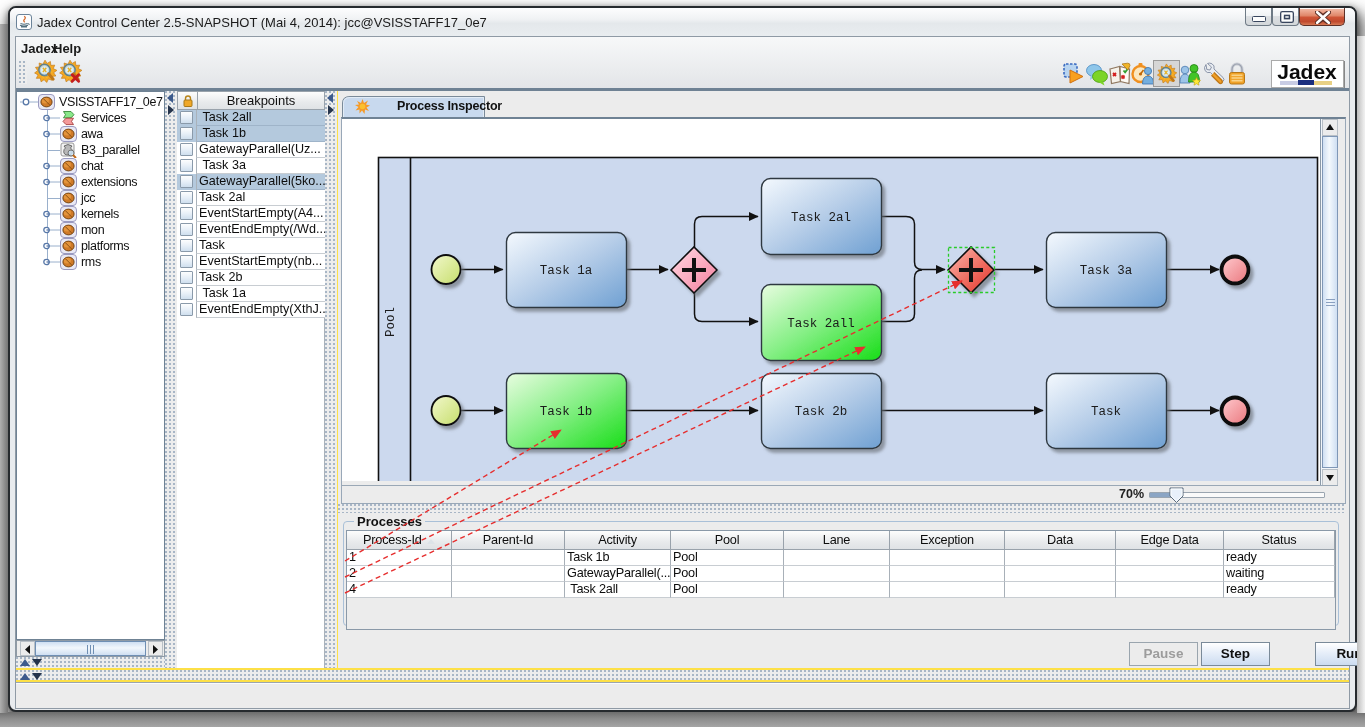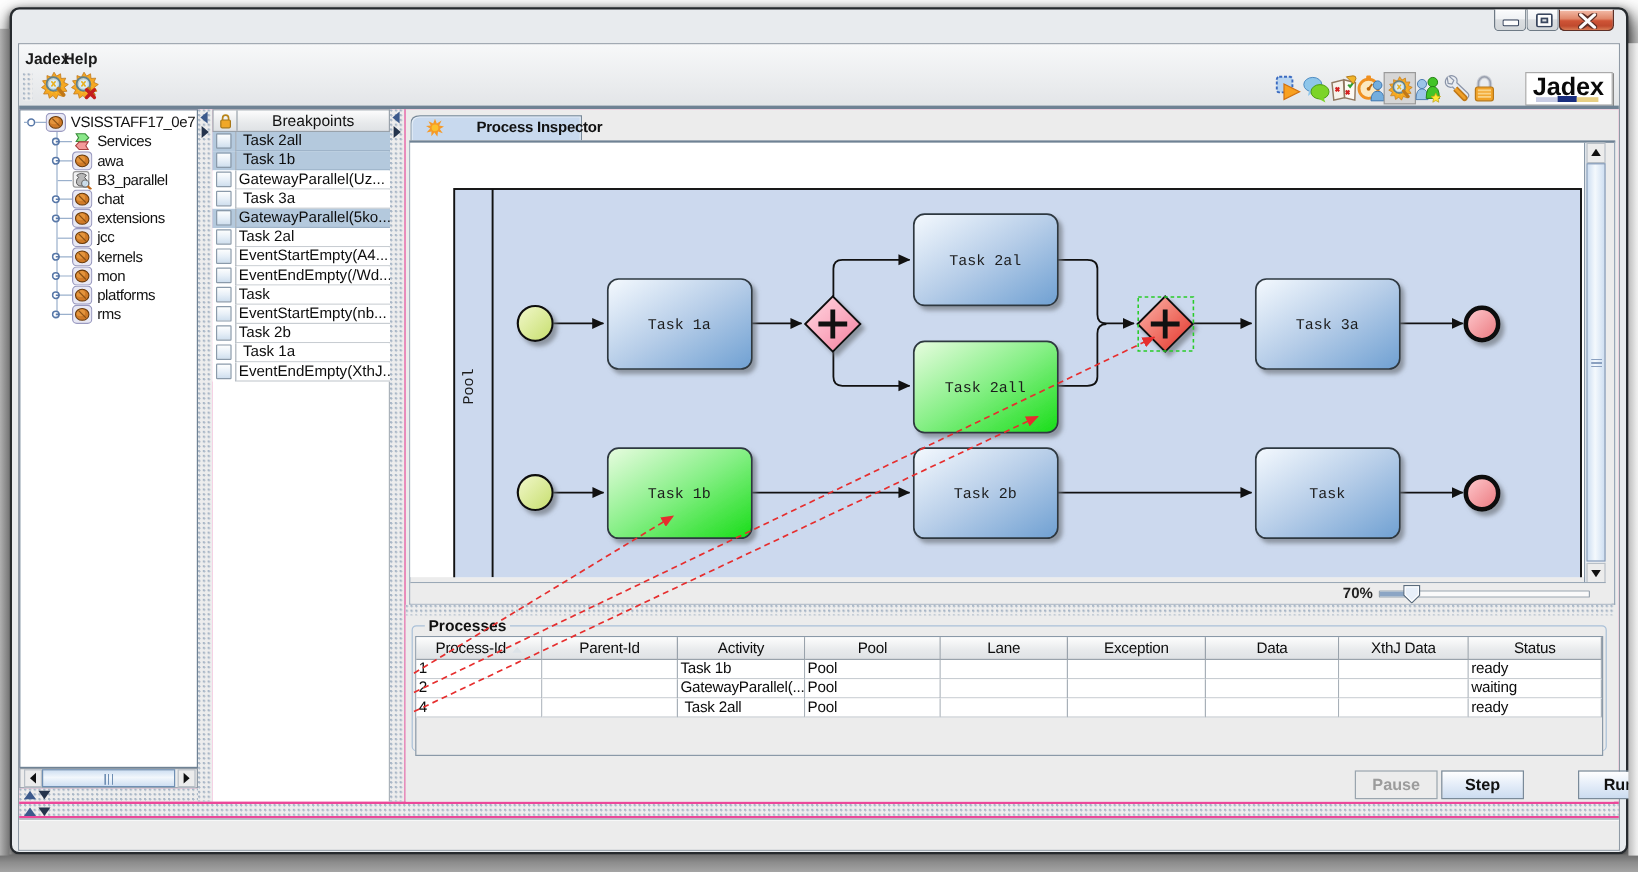--- a/index.html
+++ b/index.html
@@ -43,21 +43,21 @@
   position:absolute; left:5px; top:28px; width:1335px; height:673px;
   background:#eeeeee; border:1px solid #8f9aa5;
 }
 
 #menubar { position:absolute; left:0; top:0; width:1333px; height:51px;
   background:linear-gradient(180deg,#f7f8f9,#e9ebed 70%,#e3e5e8 100%); }
 .menuitem { position:absolute; top:4px; font-weight:bold; font-size:13px; color:#1a1a1a; }
 #mainborder { position:absolute; left:0px; top:51px; width:1333px; height:3px; background:#6f8294; }
 
 
-#main { position:absolute; left:0px; top:54px; width:1333px; height:591px; background:#ec4899; }
+#main { position:absolute; left:0px; top:54px; width:1333px; height:591px; background:#fde047; }
 
 .dots { background-color:#ededed;
   background-image: radial-gradient(circle at 1px 1px, #a8b6c6 22%, rgba(0,0,0,0) 28%);
   background-size:4px 4px; }
 
 
 #statusbar { position:absolute; left:0; top:645px; width:1333px; height:26px; background:#ececec;
   border-top:1px solid #9aa5b0; box-shadow: inset 0 1px 0 #fafbfc; }
 
 
@@ -157,20 +157,29 @@
 .btn.disabled { background:#ececec; border-color:#9aa5ae; color:#9c9c9c; }
 
 </style>
 </head>
 <body>
 <div id="stage">
   <div id="shadow-bottom"></div>
     <div id="shadow-left"></div>
     <div id="shadow-right"></div>
   <div id="win">
+    <div id="titlebar">
+      <svg style="position:absolute;left:6px;top:6px;" width="16" height="16" viewBox="0 0 16 16">
+          <rect x="0.5" y="0.5" width="15" height="15" rx="2.5" fill="#fdfdfe" stroke="#6b8399"></rect>
+          <path d="M8.2,2.2 q2,1.5 0.4,3 q-1.8,1.6 0.2,3" fill="none" stroke="#d4682a" stroke-width="1.3"></path>
+          <path d="M4.5,9.6 q3.5,1.4 7,0 M4,11.2 q4,1.6 8,0 M5,12.9 h6" fill="none" stroke="#53707f" stroke-width="1.1"></path>
+          <path d="M11.5,9.8 q2.3,-0.3 1.8,1" fill="none" stroke="#53707f" stroke-width="1"></path>
+        </svg>
+        <span id="title-text">Jadex Control Center 2.5-SNAPSHOT (Mai 4, 2014): jcc@VSISSTAFF17_0e7</span>
+    </div>
     <div class="wbtn" id="btn-min">
         <svg style="position:absolute;left:6px;top:8px;" width="14" height="6" viewBox="0 0 14 6">
           <rect x="0.5" y="0.5" width="13" height="5" rx="1" fill="#fdfdfd" stroke="#39465e"></rect>
         </svg>
       </div>
     <div class="wbtn" id="btn-max">
         <svg style="position:absolute;left:7px;top:3px;" width="14" height="12" viewBox="0 0 14 12">
           <rect x="0.8" y="0.8" width="12.4" height="10.4" rx="1.5" fill="none" stroke="#39465e" stroke-width="1.6"></rect>
           <rect x="2.4" y="2.4" width="9.2" height="7.2" fill="none" stroke="#fdfdfd" stroke-width="1.8"></rect>
           <rect x="4.6" y="4.4" width="4.8" height="3.2" fill="none" stroke="#39465e" stroke-width="1.4"></rect>
@@ -644,21 +653,21 @@
               </div>
   <div id="procscroll">
                 <div id="ptable">
                   <div class="phead" style="left:0px; width:105px;">Process-Id <span style="display:inline-block;width:0;height:0;border-left:4px solid transparent;border-right:4px solid transparent;border-bottom:5px solid #dde3e8;margin-left:2px;"></span></div>
                   <div class="phead" style="left:105px; width:113px;">Parent-Id</div>
                   <div class="phead" style="left:218px; width:106px;">Activity</div>
                   <div class="phead" style="left:324px; width:113px;">Pool</div>
                   <div class="phead" style="left:437px; width:106px;">Lane</div>
                   <div class="phead" style="left:543px; width:115px;">Exception</div>
                   <div class="phead" style="left:658px; width:111px;">Data</div>
-                  <div class="phead" style="left:769px; width:108px;">XthJ Data</div>
+                  <div class="phead" style="left:769px; width:108px;">Edge Data</div>
                   <div class="phead" style="left:877px; width:111px;">Status</div>
                   <div class="pcell" style="left:0px; top:19px; width:105px;">1</div>
                   <div class="pcell" style="left:105px; top:19px; width:113px;"></div>
                   <div class="pcell" style="left:218px; top:19px; width:106px;">Task 1b</div>
                   <div class="pcell" style="left:324px; top:19px; width:113px;">Pool</div>
                   <div class="pcell" style="left:437px; top:19px; width:106px;"></div>
                   <div class="pcell" style="left:543px; top:19px; width:115px;"></div>
                   <div class="pcell" style="left:658px; top:19px; width:111px;"></div>
                   <div class="pcell" style="left:769px; top:19px; width:108px;"></div>
                   <div class="pcell" style="left:877px; top:19px; width:111px;">ready</div>

